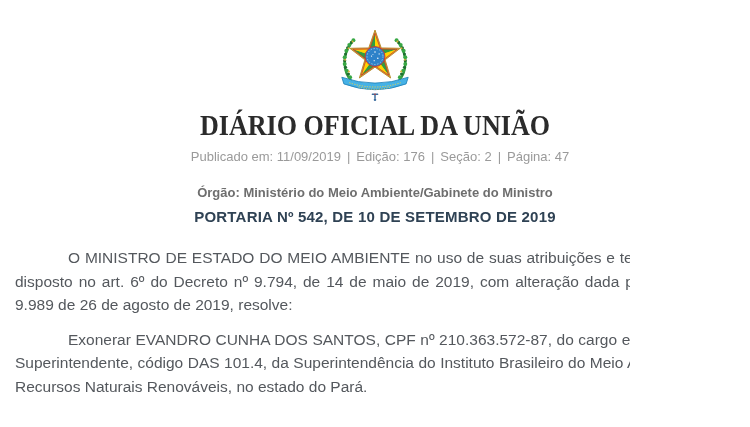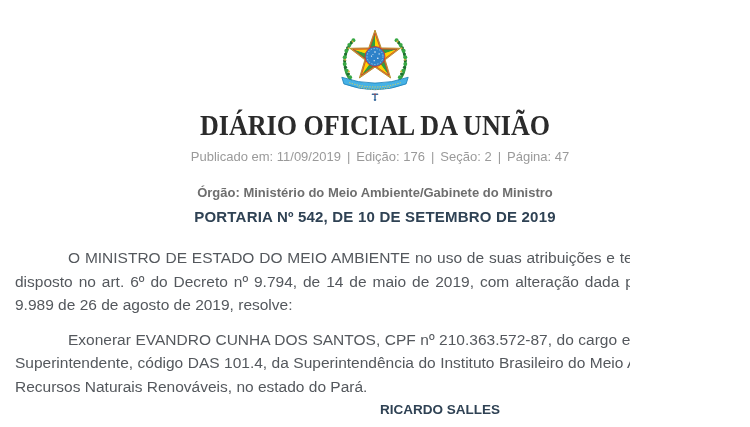--- a/index.html
+++ b/index.html
@@ -211,15 +211,14 @@
 
   <div class="organ-line">Órgão: Ministério do Meio Ambiente/Gabinete do Ministro</div>
 
   <h2 class="act-heading">PORTARIA Nº 542, DE 10 DE SETEMBRO DE 2019</h2>
 
   <div class="act-body">
     <p>O MINISTRO DE ESTADO DO MEIO AMBIENTE no uso de suas atribuições e tendo em vista o disposto no art. 6º do Decreto nº 9.794, de 14 de maio de 2019, com alteração dada pelo Decreto nº 9.989 de 26 de agosto de 2019, resolve:</p>
     <p>Exonerar EVANDRO CUNHA DOS SANTOS, CPF nº 210.363.572-87, do cargo em comissão de Superintendente, código DAS 101.4, da Superintendência do Instituto Brasileiro do Meio Ambiente e dos Recursos Naturais Renováveis, no estado do Pará.</p>
   </div>
 
-  <div class="act-signature">RICARDO SALLES</div>
 
 </div>
 
 </body></html>

